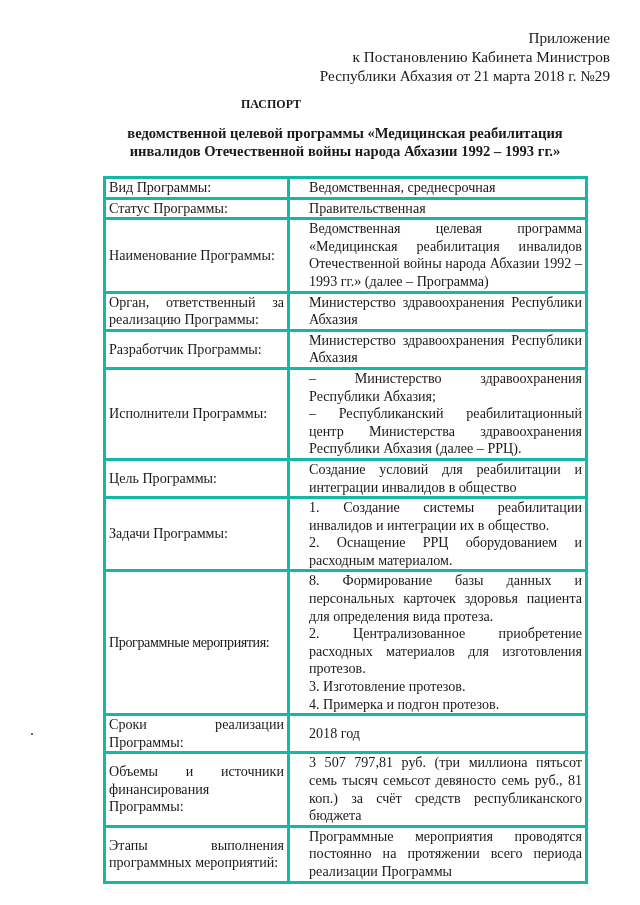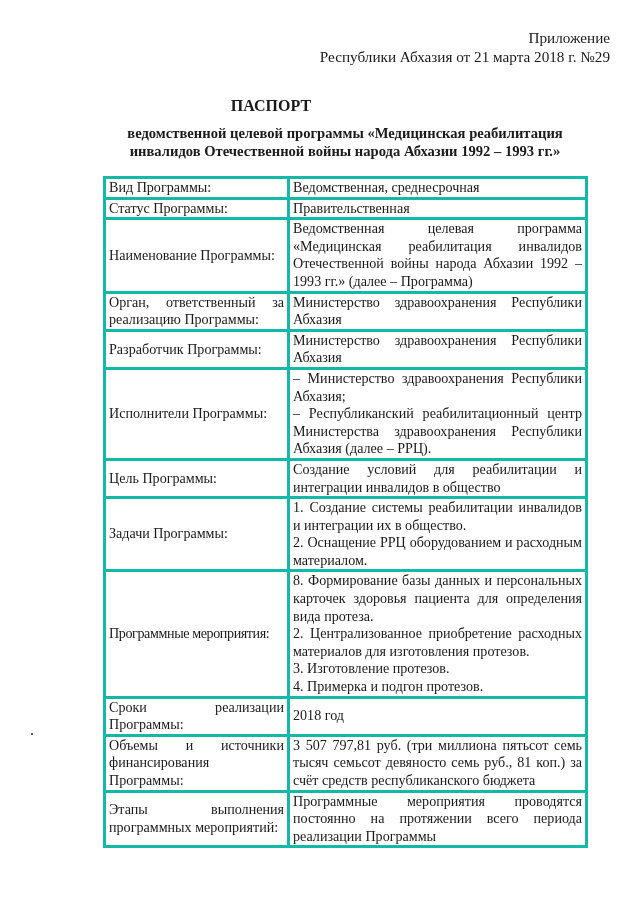--- a/index.html
+++ b/index.html
@@ -2,37 +2,38 @@
 <html><head>
   <meta charset="utf-8">
   <style>
     html, body { margin: 0; padding: 0; }
     body {
       width: 640px; height: 905px; background: #ffffff; position: relative; overflow: hidden;
       font-family: "Liberation Serif", "DejaVu Serif", serif; color: #1a1a1a;
     }
     .header { position: absolute; right: 30px; top: 28px; text-align: right; font-size: 15.2px; line-height: 19px; }
     .header .bold { font-weight: normal; }
-    .title { position: absolute; left: 0; width: 542px; top: 97px; text-align: center; font-weight: bold; font-size: 16px; }
+    .title { position: absolute; left: 0; width: 542px; top: 97px; text-align: center; font-weight: bold; font-size: 12px; }
     .subtitle { position: absolute; left: 80px; width: 530px; top: 124px; text-align: center; font-weight: bold; font-size: 14.6px; line-height: 18px; }
     table.passport {
       position: absolute; left: 103px; top: 176px; width: 485px;
       border-collapse: collapse; font-size: 14.1px; line-height: 17.6px;
     }
     table.passport td { border: 3px solid #14b8a6; padding: 0 3px; vertical-align: middle; }
     table.passport td.label { width: 175px; }
     table.passport td.value { text-align: justify; }
-    .cell-line { display: block; }
+    .cell-line { display: block; margin-left: 16px; }
     .dot { position: absolute; left: 31px; top: 733px; width: 2px; height: 2px; background: #333; border-radius: 1px; }
   </style>
 </head>
 <body>
 
 <div class="header">
   <div class="bold">Приложение</div>
+  <div>к Постановлению Кабинета Министров</div>
   <div>Республики Абхазия от 21 марта 2018 г. №29</div>
 </div>
 
 <div class="title">ПАСПОРТ</div>
 
 <div class="subtitle">
   <div>ведомственной целевой программы «Медицинская реабилитация</div>
   <div>инвалидов Отечественной войны народа Абхазии 1992 – 1993 гг.»</div>
 </div>
 

